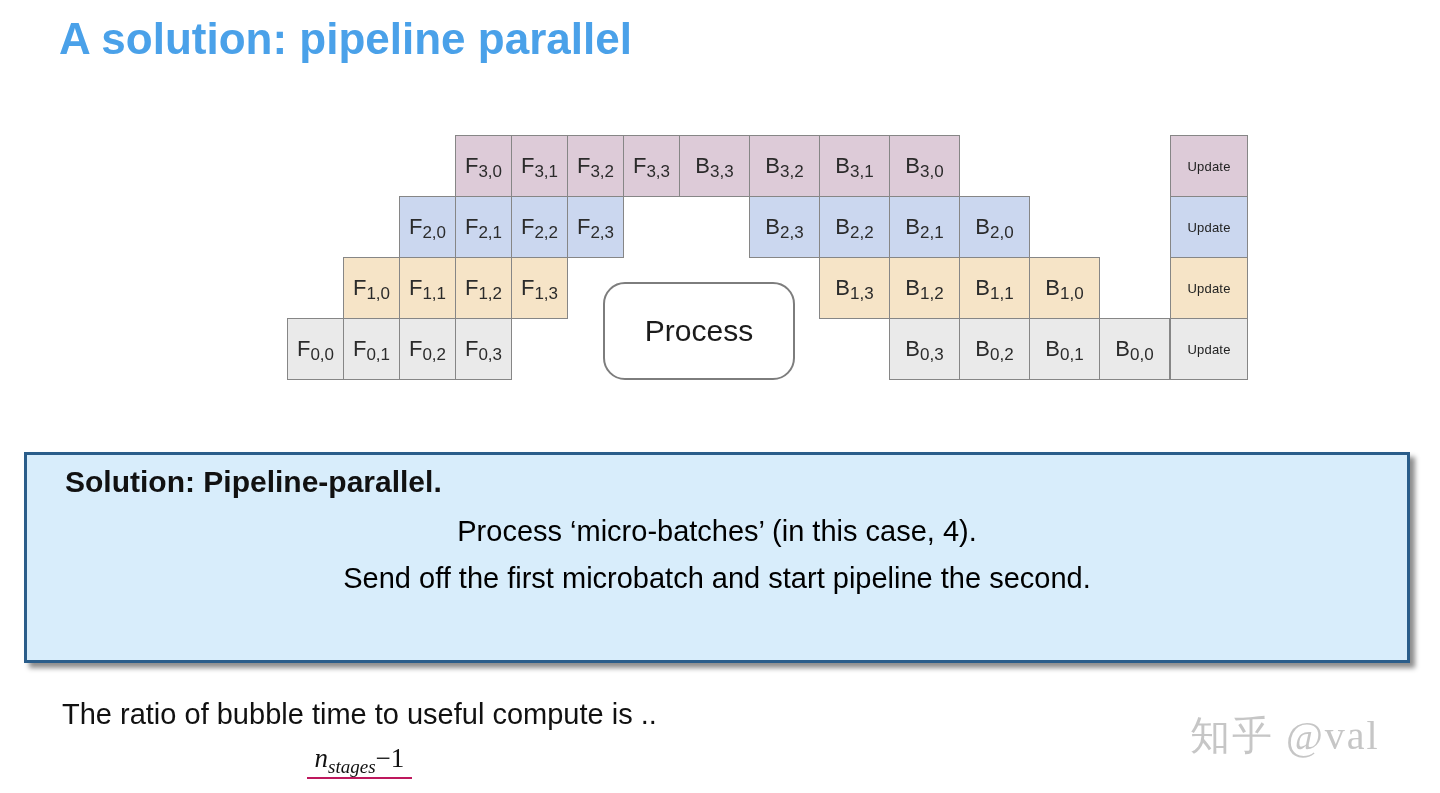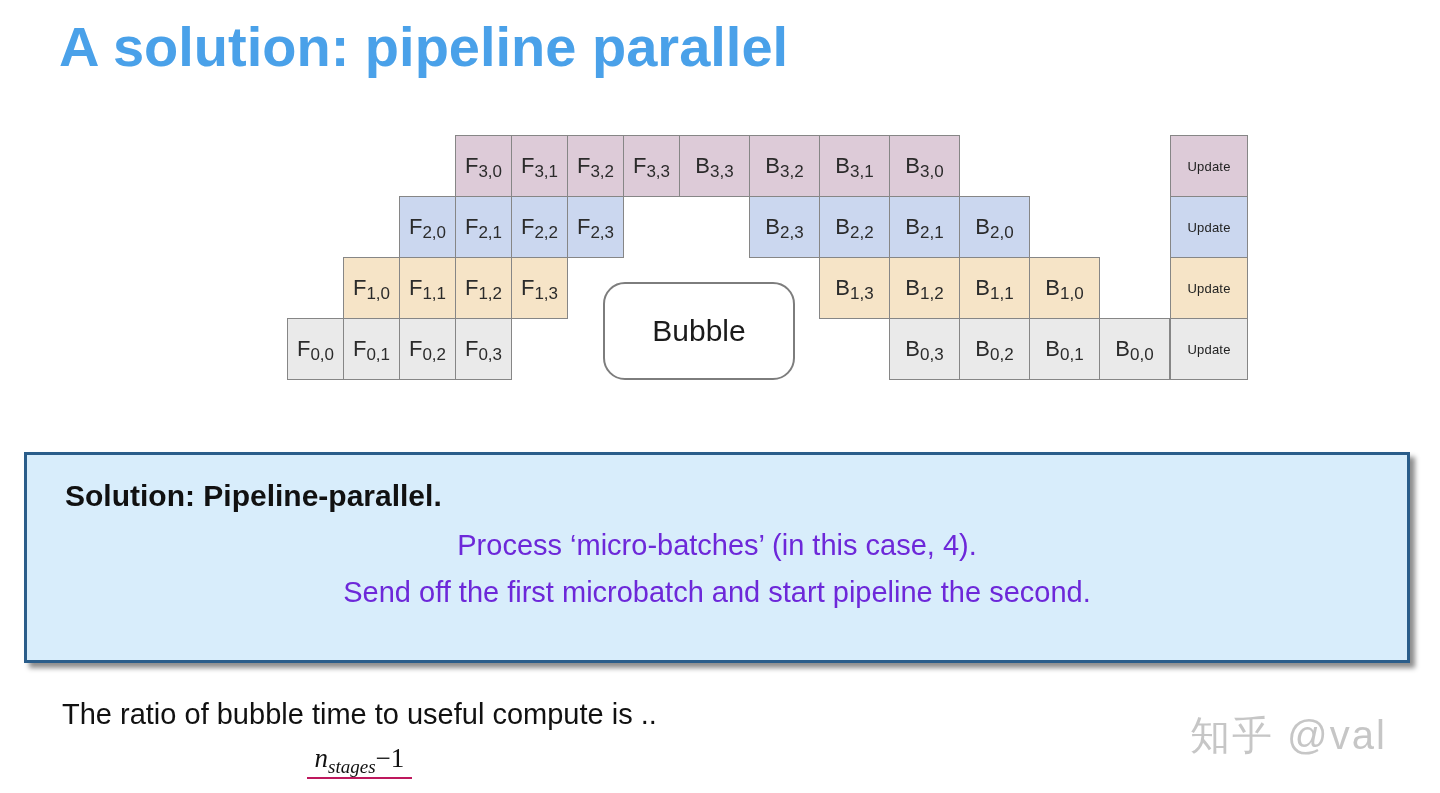--- a/index.html
+++ b/index.html
@@ -12,21 +12,21 @@
     font-family: "Liberation Sans", sans-serif;
     color: #1a1a1a;
   }
 
   
   .title {
     position: absolute;
     left: 59px;
     top: 14px;
     margin: 0;
-    font-size: 56px;
+    font-size: 44px;
     font-weight: 700;
     letter-spacing: 0px;
     color: var(--title-color, #4aa1e9);
     text-align: center;
   }
 
   
   .diagram { position: absolute; left: 0; top: 0; width: 1440px; height: 793px; }
   .cell {
     position: absolute;
@@ -67,35 +67,35 @@
   .solution-box {
     position: absolute;
     left: 24px;
     top: 452px;
     width: 1386px;
     height: 211px;
     box-sizing: border-box;
     background: var(--box-fill, #d8edfb);
     border: 3px solid var(--box-border, #2a5d8a);
     box-shadow: 5px 5px 5px rgba(0,0,0,0.45);
-    padding-top: 24px;
+    padding-top: 10px;
   }
   .solution-box p { margin: 0; }
   .sol-heading {
     font-size: 30px;
     font-weight: 700;
     padding-left: 38px;
     margin-bottom: 16px !important;
     color: #111;
   }
   .sol-line {
     font-size: 29px;
     text-align: center;
     margin-top: 14px !important;
-    color: #6d28d9;
+    color: #000000;
   }
 
   
   .footer {
     position: absolute;
     left: 62px;
     top: 698px;
     height: 92px;
     display: flex;
     align-items: center;
@@ -126,32 +126,33 @@
   
   .watermark {
     position: absolute;
     left: 1190px;
     top: 708px;
     font-size: 40px;
     color: var(--watermark-color, #bdbdbd);
     opacity: 0.85;
     letter-spacing: 2px;
     z-index: 5;
+    font-family: Liberation Serif, serif;
   }
 </style>
 </head>
 <body>
 
 <div class="slide">
 
   <h1 class="title">A solution: pipeline parallel</h1>
 
   <div class="diagram" id="diagram">
     <div class="bubble">
-      <span>Bubble</span>
+      <span>Process</span>
     </div>
   <div class="cell pink" style="left: 455px; top: 135px; width: 57px; height: 62px;">
         <span class="m">F</span>
         <span class="sb">3,0</span>
       </div>
       <div class="cell pink" style="left: 511px; top: 135px; width: 57px; height: 62px;">
         <span class="m">F</span>
         <span class="sb">3,1</span>
       </div>
       <div class="cell pink" style="left: 567px; top: 135px; width: 57px; height: 62px;">

